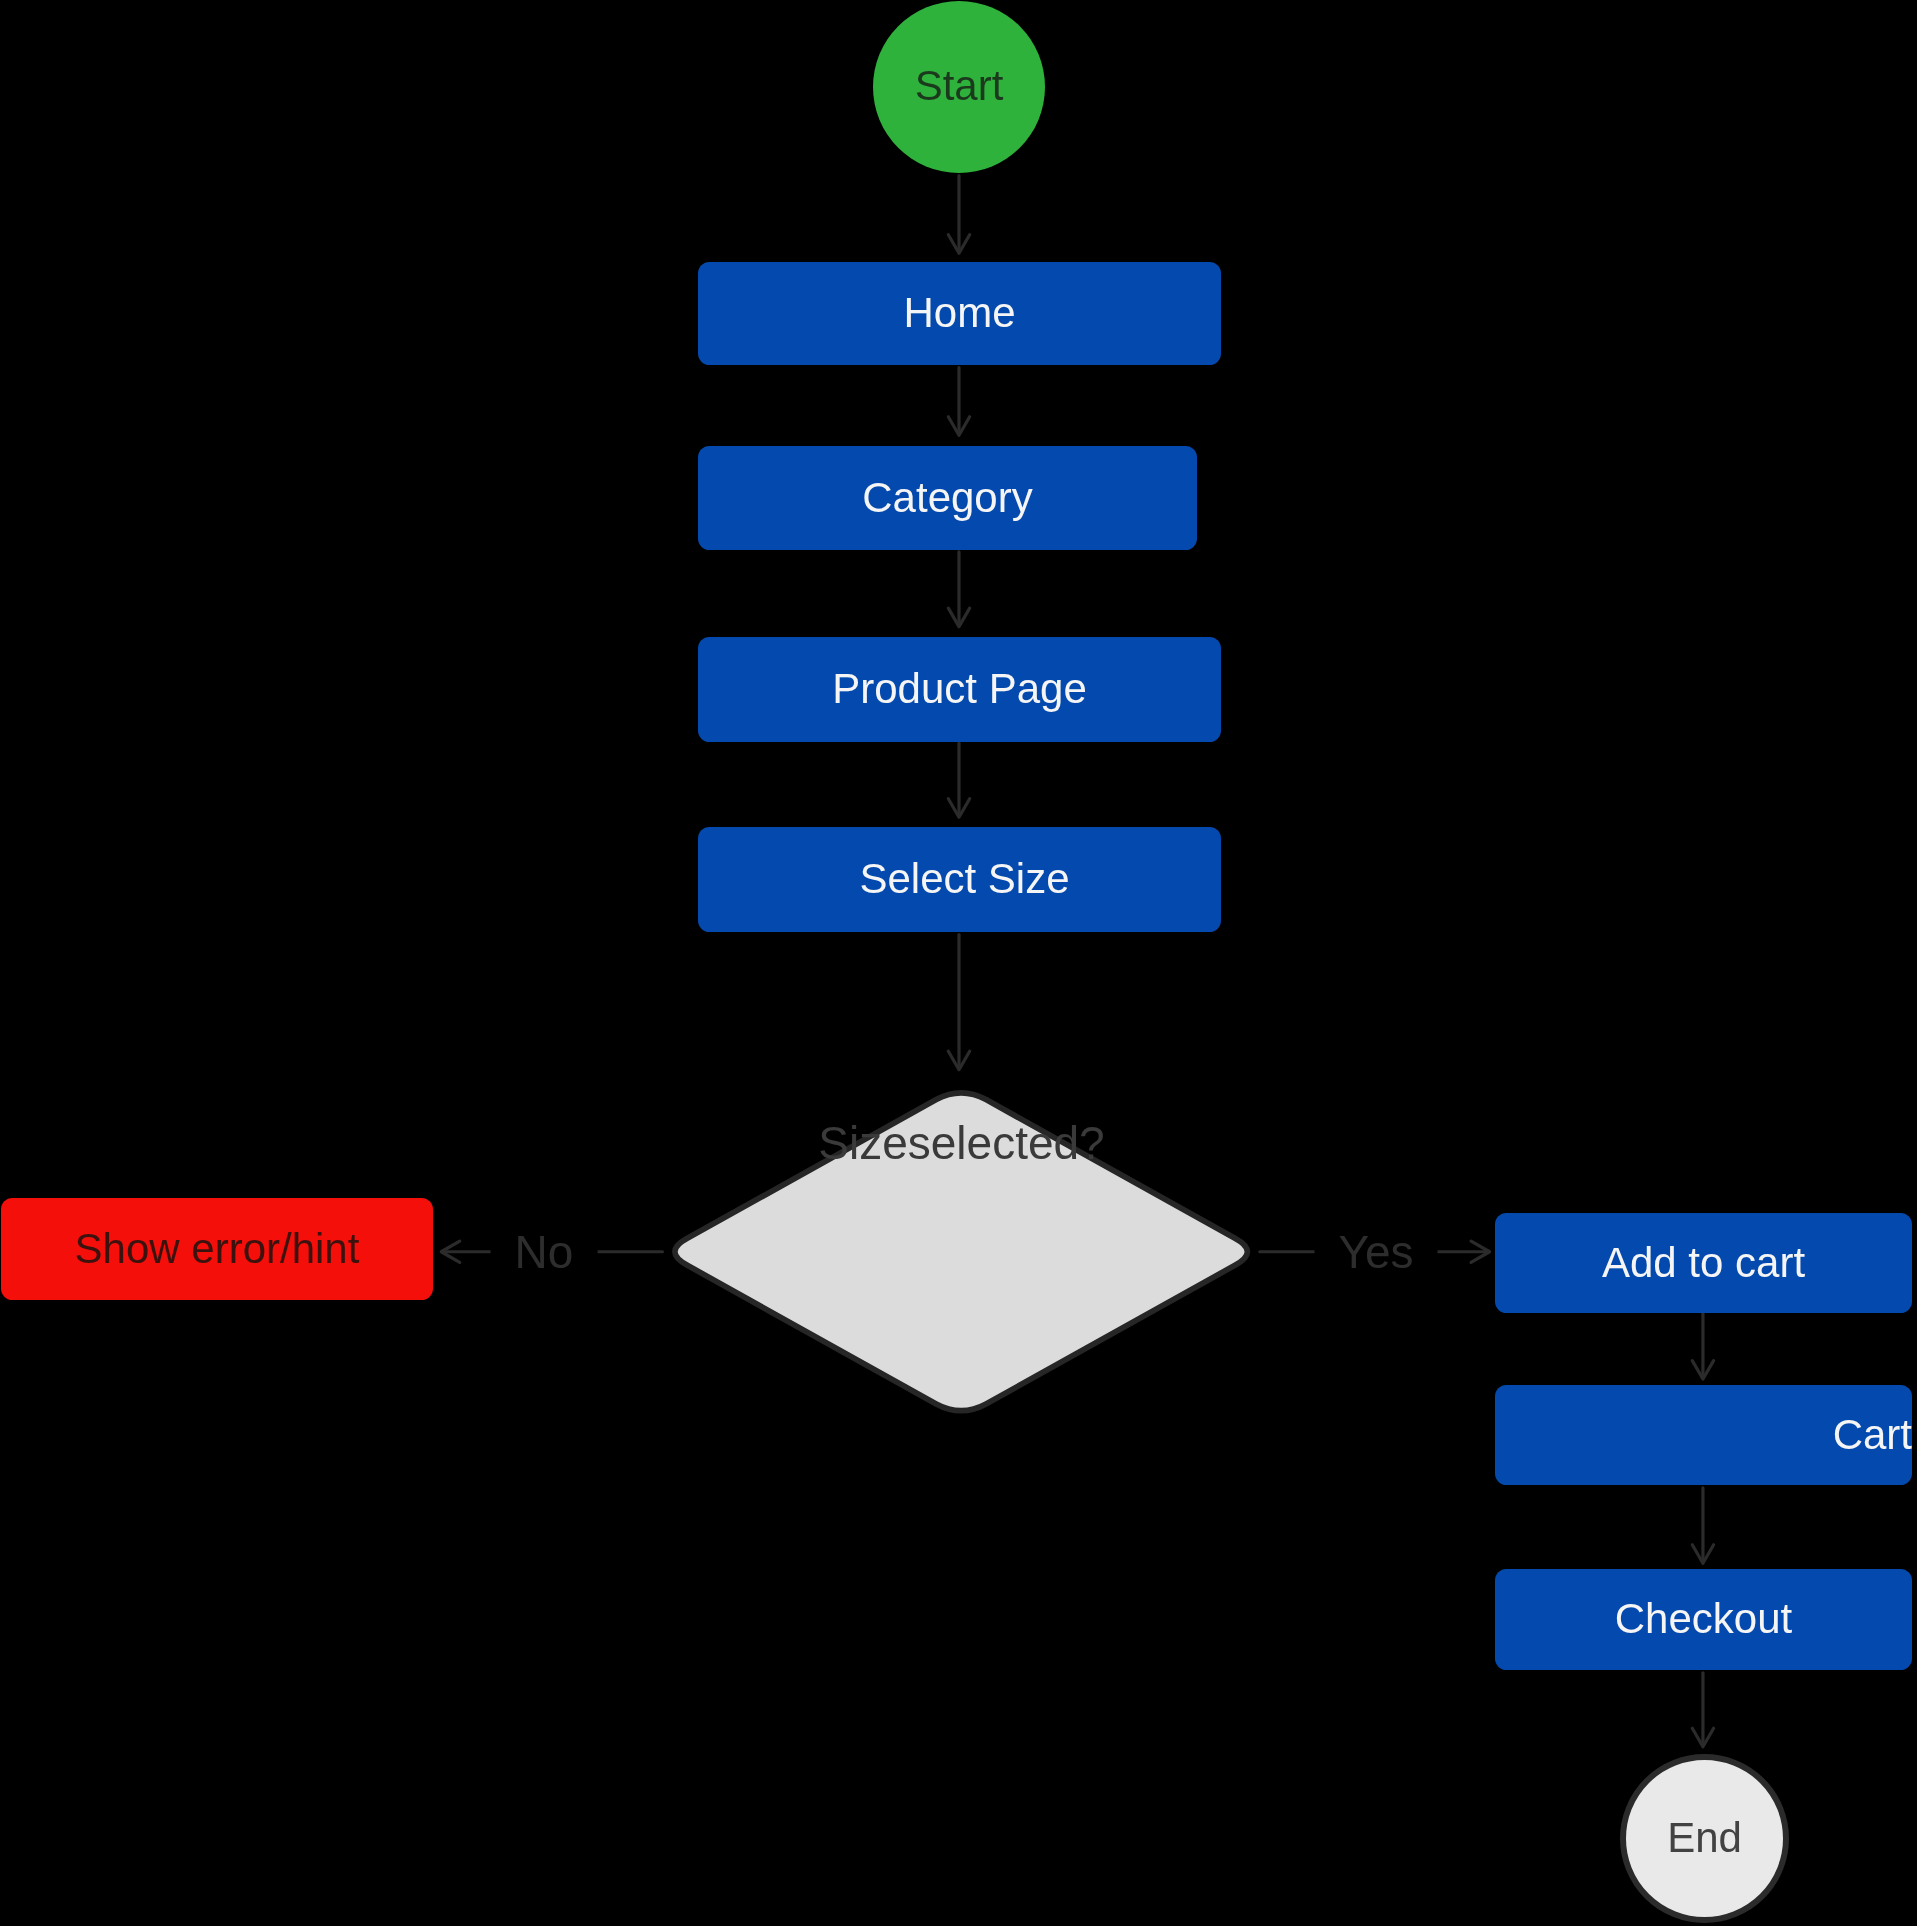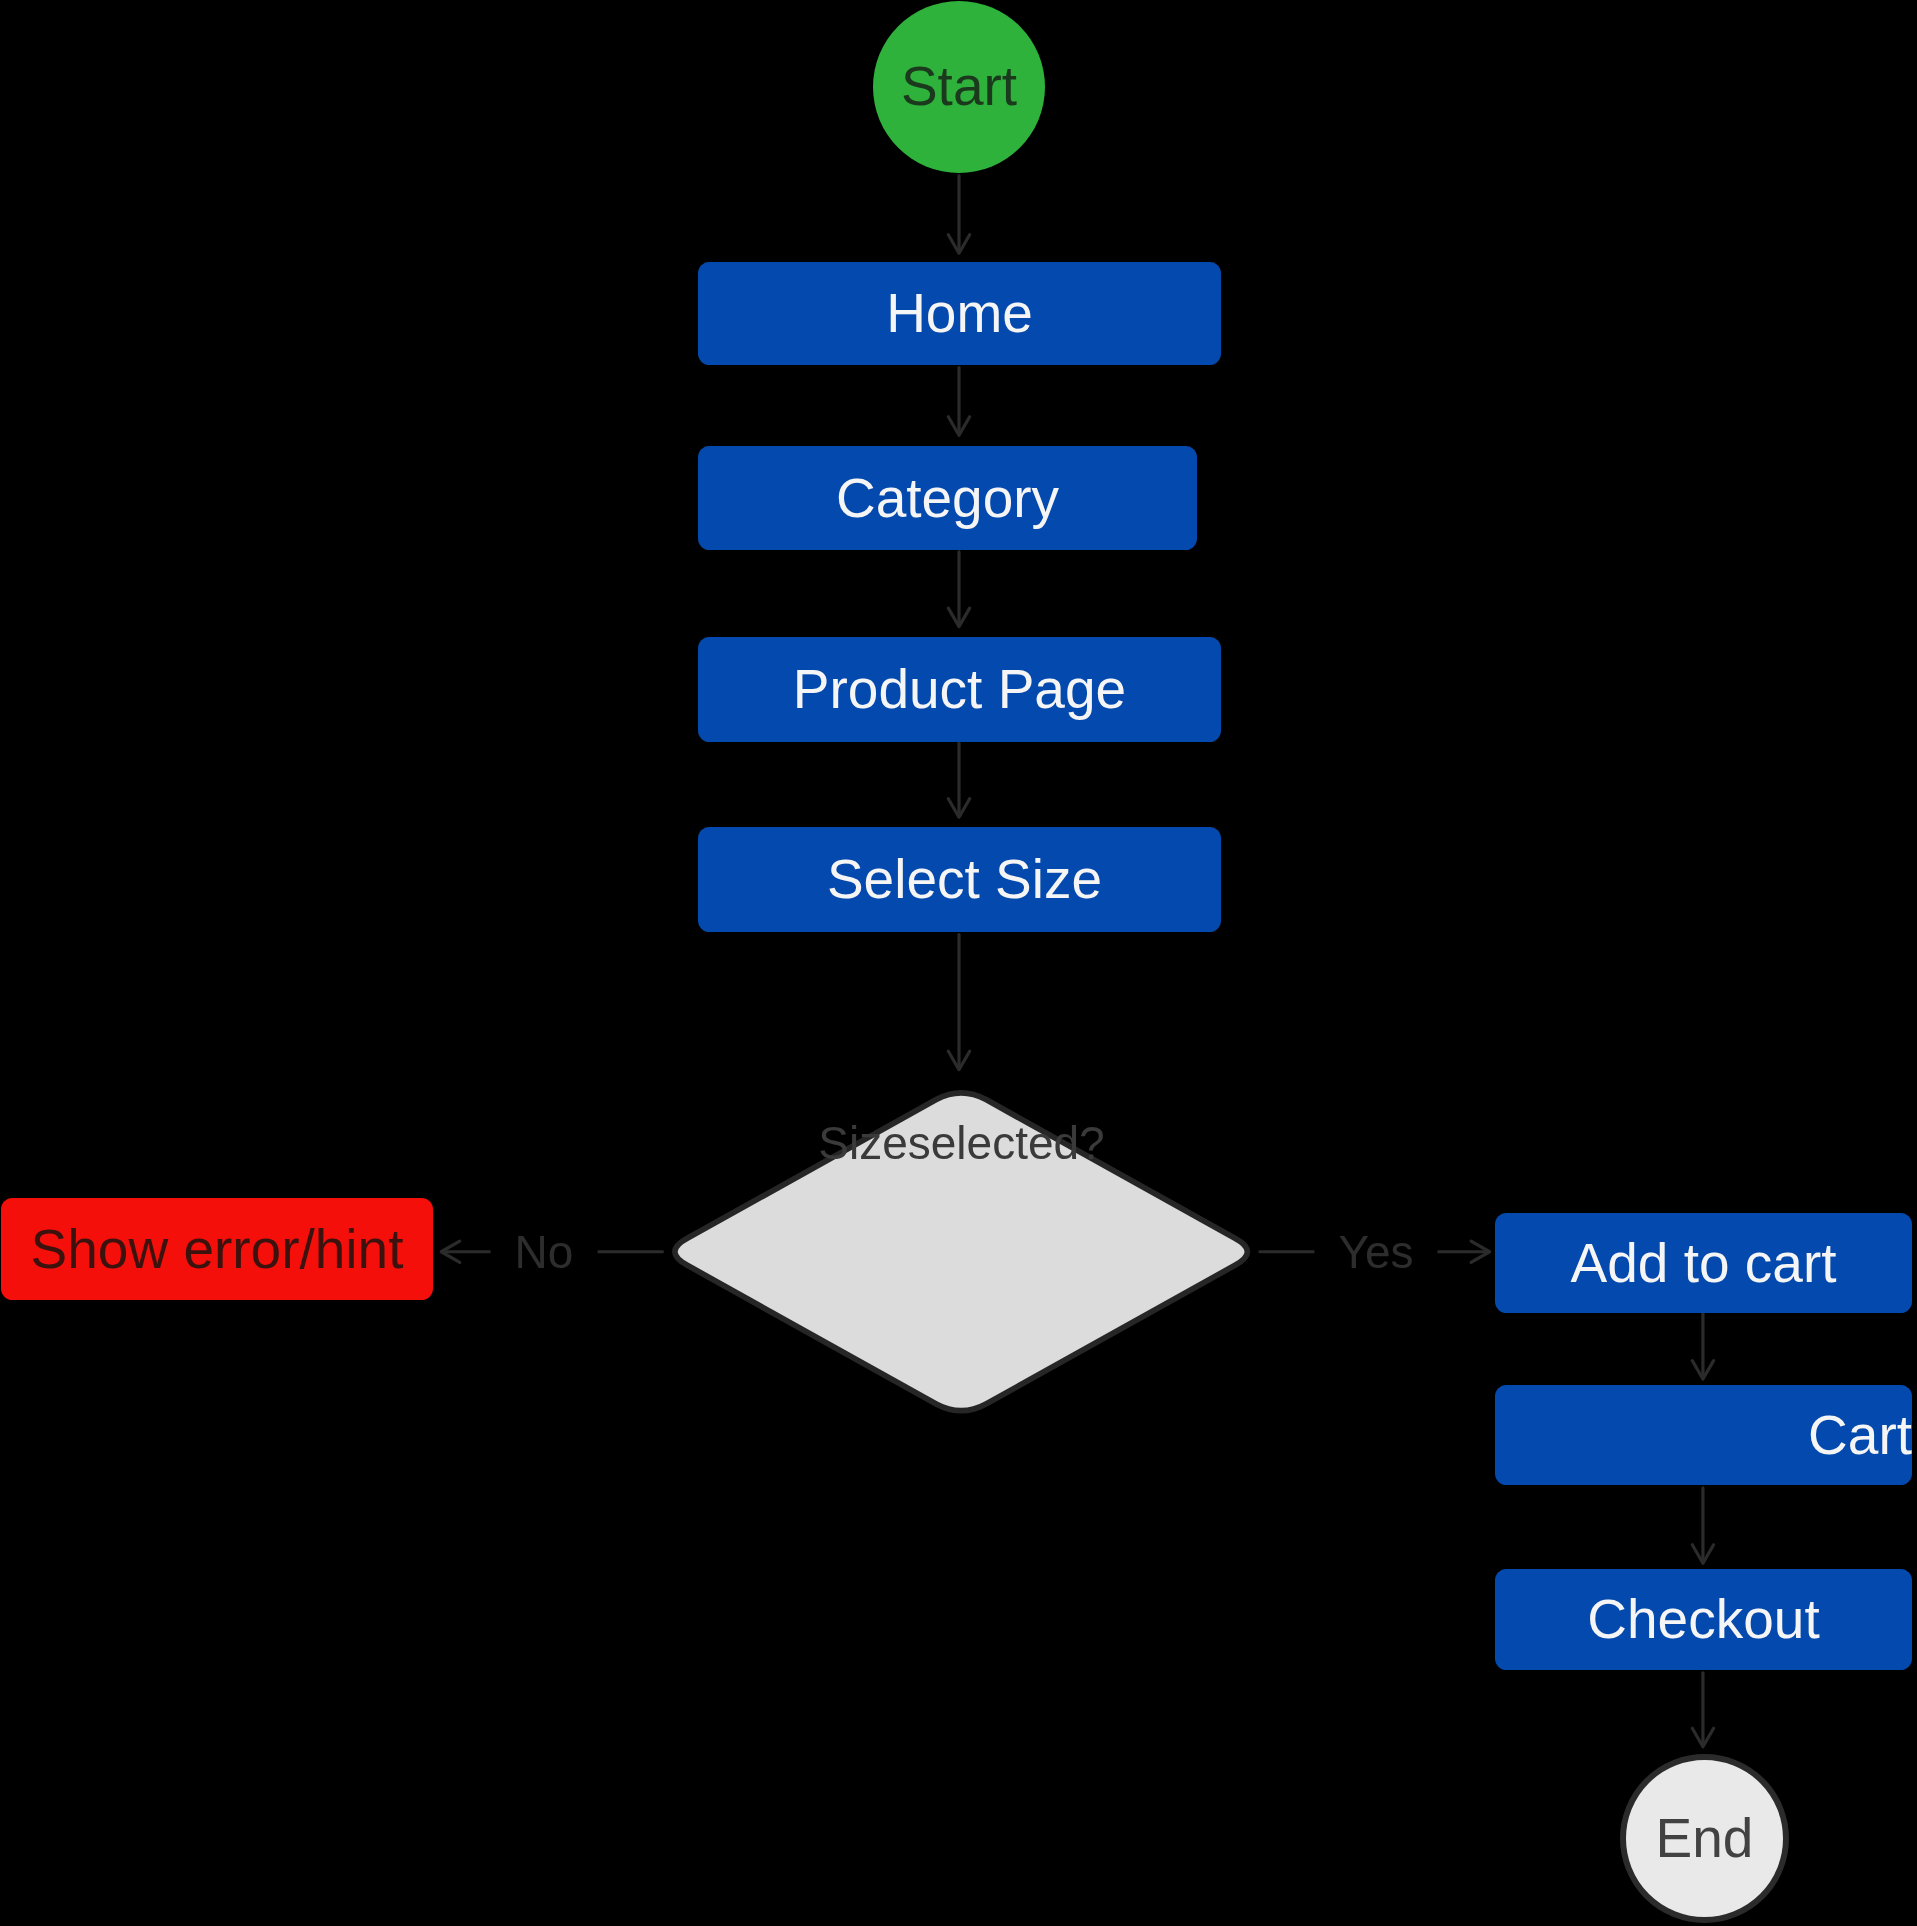--- a/index.html
+++ b/index.html
@@ -27,21 +27,21 @@
   }
   .decision-shape {
     fill: var(--decision-fill, #DCDCDC);
     stroke: var(--decision-border, #262626);
     stroke-width: 8;
   }
   .node {
     position: absolute;
     display: flex; align-items: center; justify-content: center;
     text-align: center;
-    font-size: 55px;
+    font-size: 42px;
     line-height: 1.25;
     box-sizing: border-box;
   }
   .rect { border-radius: 11.4px; }
   .blue  { background: var(--page-blue, #0449AE); color: var(--page-text, #F5F5F5); }
   .red   { background: var(--error-red, #F40F0B); color: var(--error-text, #3B120E); }
   .circle { border-radius: 50%; }
   .start { background: var(--start-green, #2FB23C); color: var(--start-text, #1B3A1D); }
   .end {
     background: var(--end-fill, #E9E9E9);

